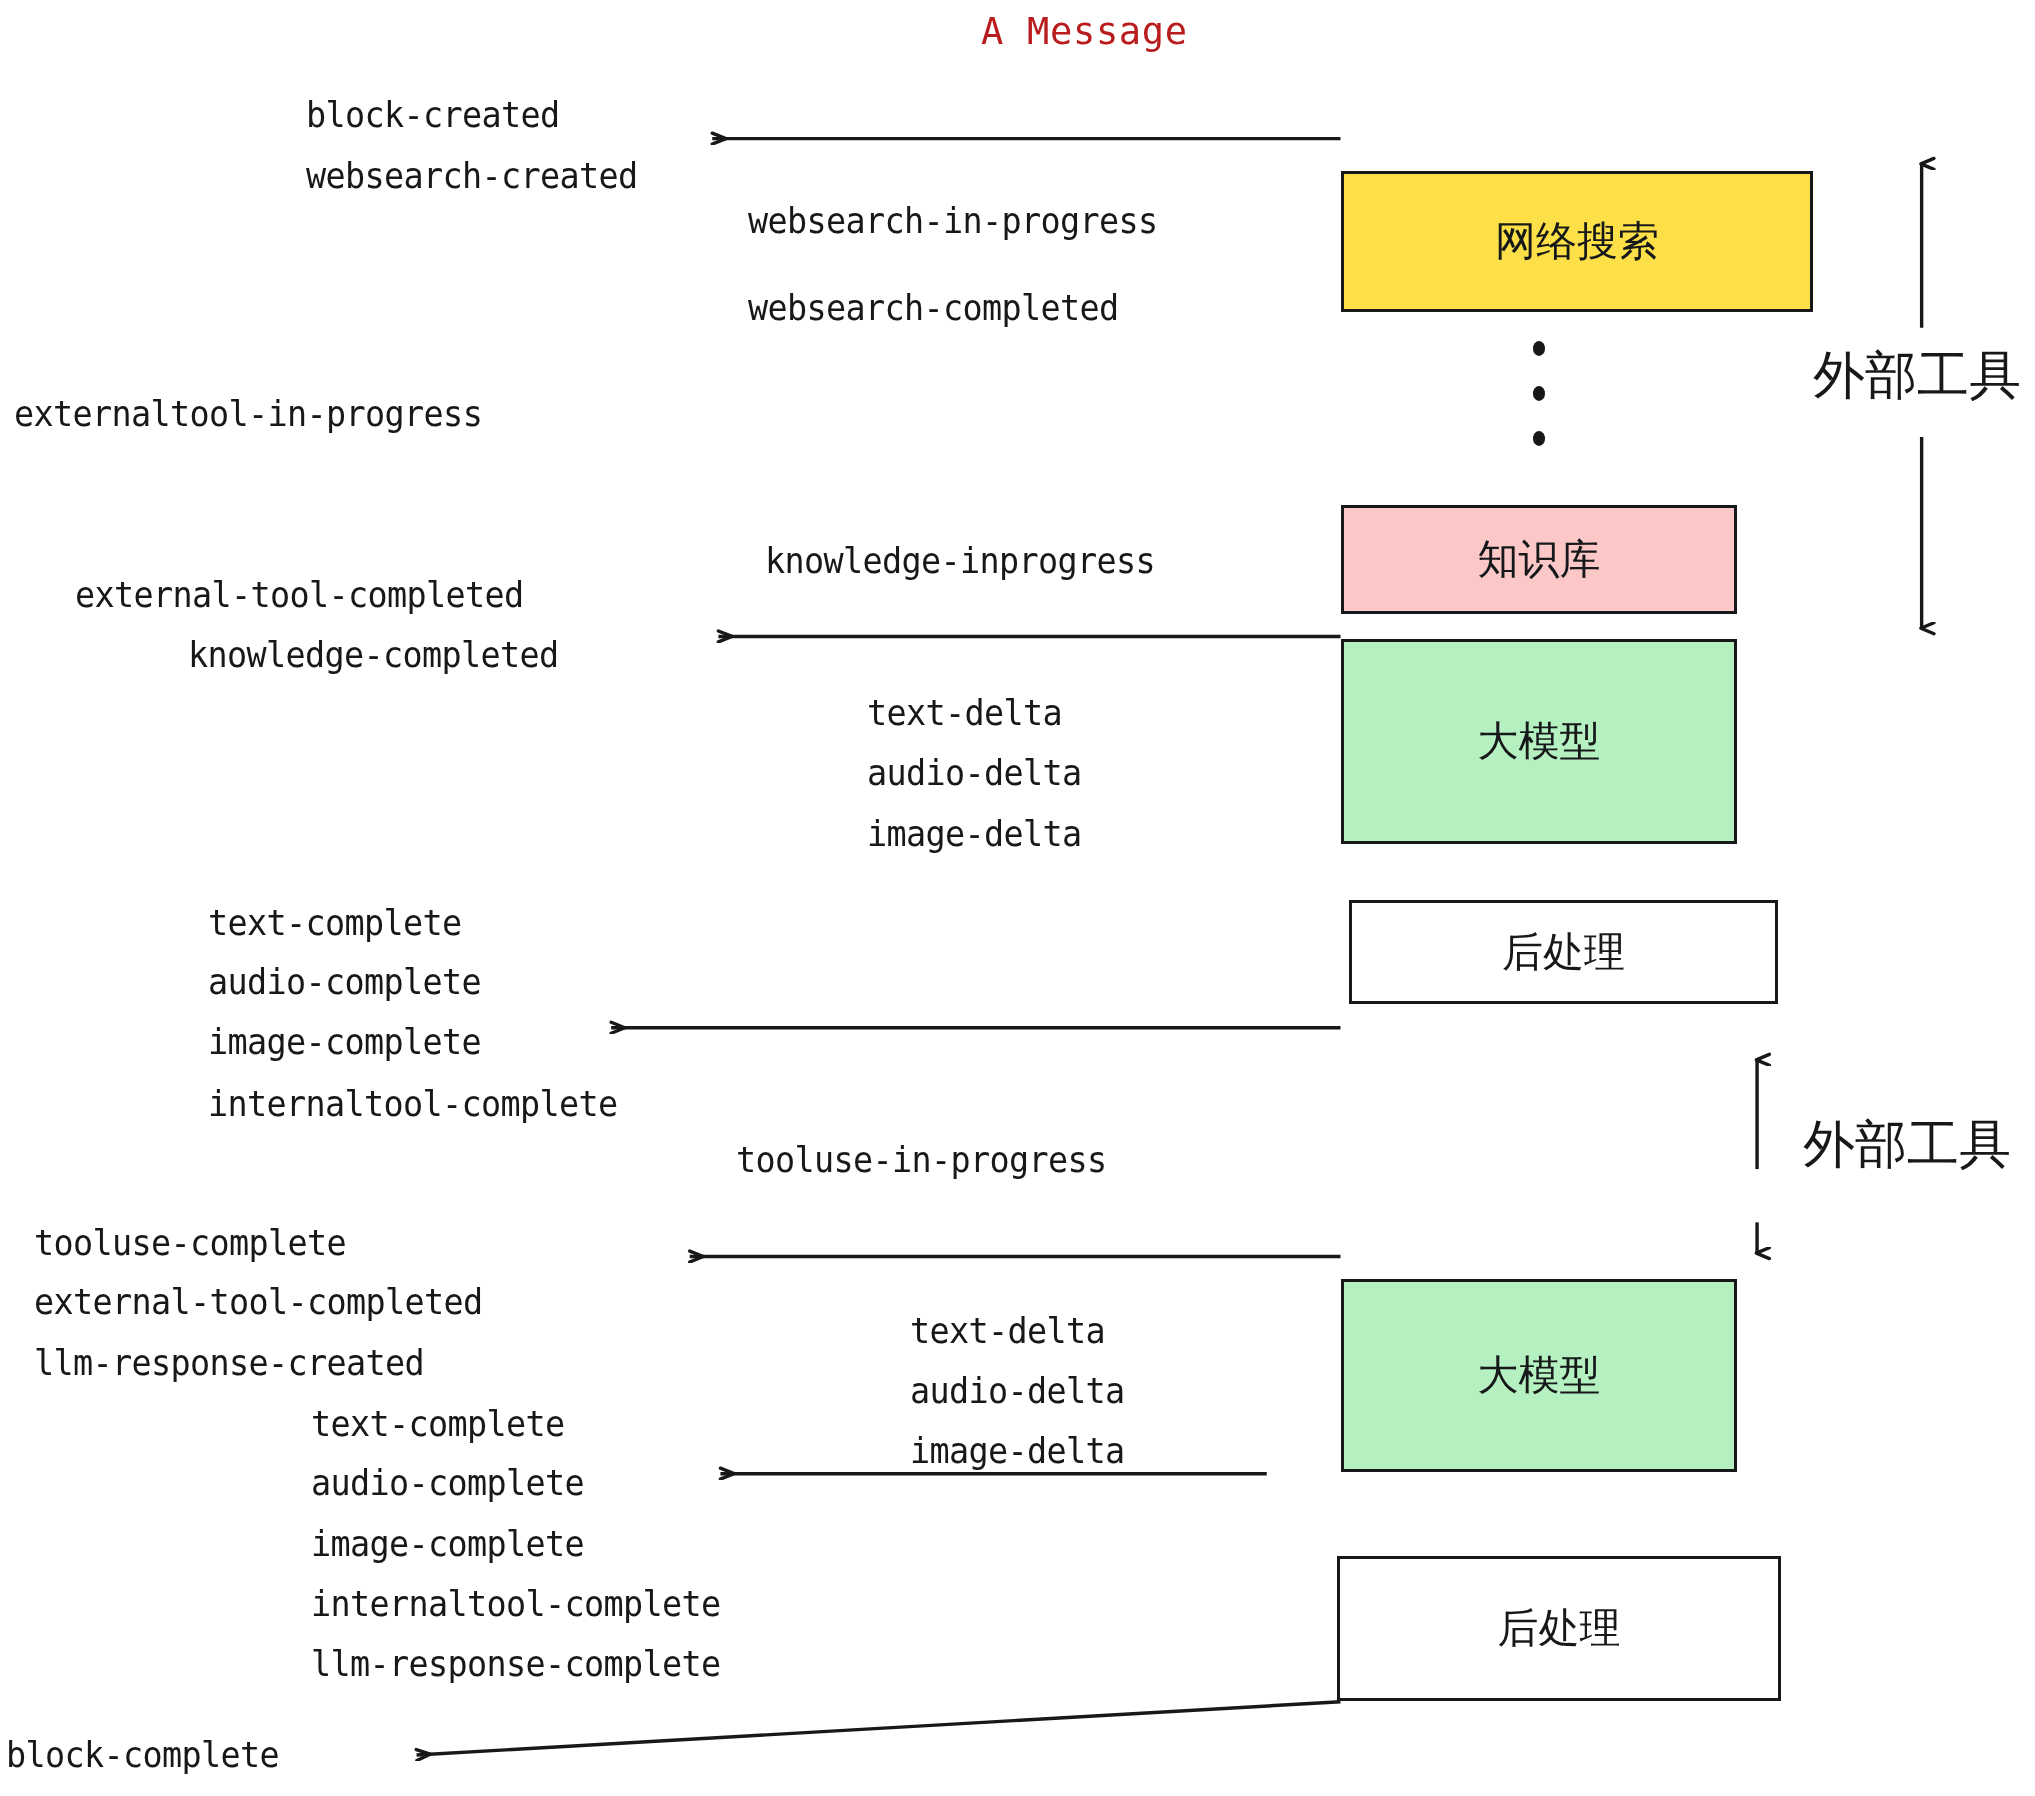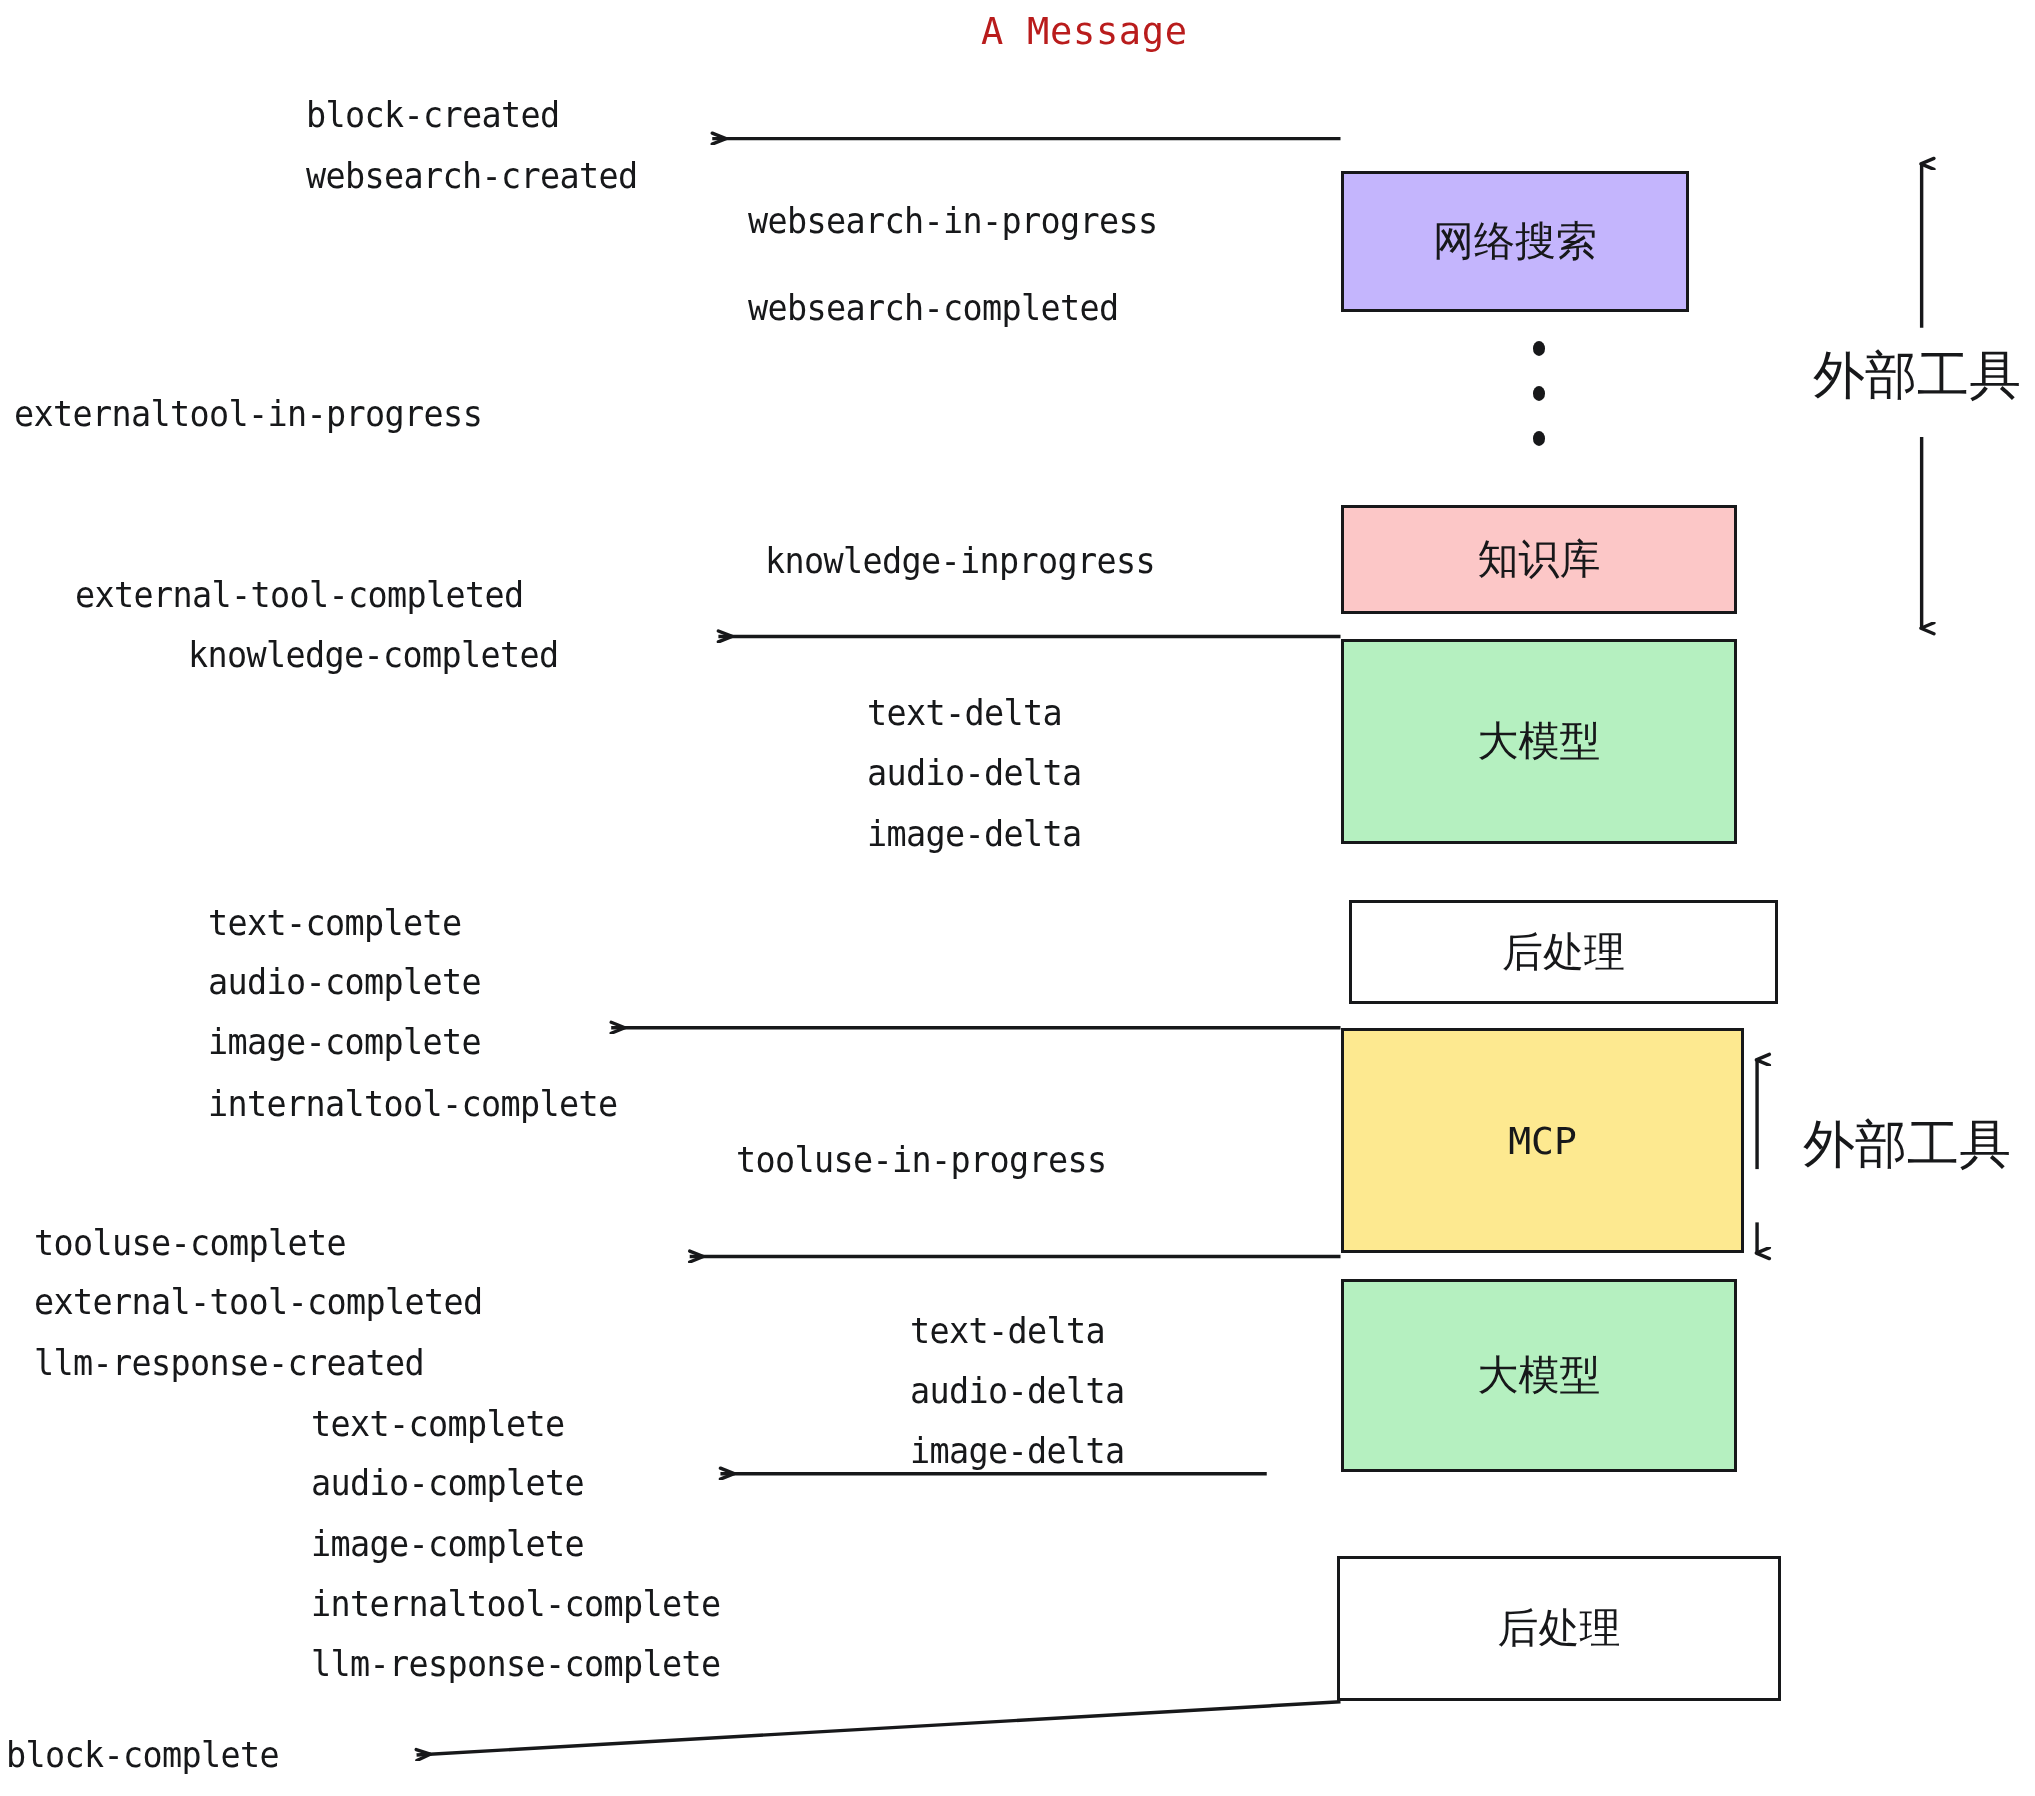--- a/index.html
+++ b/index.html
@@ -124,21 +124,21 @@
       <line x1="2814" y1="480" x2="2814" y2="240" stroke="#17181a" stroke-width="5" marker-end="url(#av-up)"></line>
       <line x1="2814" y1="640" x2="2814" y2="920" stroke="#17181a" stroke-width="5" marker-end="url(#av-dn)"></line>
     </g>
 
     <g>
       <line x1="2573" y1="1712" x2="2573" y2="1552" stroke="#17181a" stroke-width="5" marker-end="url(#av-up)"></line>
       <line x1="2573" y1="1790" x2="2573" y2="1835" stroke="#17181a" stroke-width="5" marker-end="url(#av-dn)"></line>
     </g>
   </svg>
 
-  <div class="box" style="left:1341px; top:171px; width:348px; height:141px; background:#c4b5fd;">
+  <div class="box" style="left:1341px; top:171px; width:472px; height:141px; background:#fde047;">
     <span>网络搜索</span>
   </div>
 
   <div class="dots" style="left:1533px; top:341px;">
     <span></span>
     <span></span>
     <span></span>
   </div>
 
   <div class="box" style="left:1341px; top:505px; width:396px; height:109px; background:#FCC7C7;">
@@ -146,23 +146,20 @@
   </div>
 
   <div class="box" style="left:1341px; top:639px; width:396px; height:205px; background:#B5F0C0;">
     <span>大模型</span>
   </div>
 
   <div class="box" style="left:1349px; top:900px; width:429px; height:104px; background:#FFFFFF;">
     <span>后处理</span>
   </div>
 
-  <div class="box mono" style="left:1341px; top:1028px; width:403px; height:225px; background:#FDE990;">
-    <span>MCP</span>
-  </div>
 
   <div class="box" style="left:1341px; top:1279px; width:396px; height:193px; background:#B5F0C0;">
     <span>大模型</span>
   </div>
 
   <div class="box" style="left:1337px; top:1556px; width:444px; height:145px; background:#FFFFFF;">
     <span>后处理</span>
   </div>
 
   <div class="sidelabel" style="left:1813px; top:341px;">外部工具</div>

